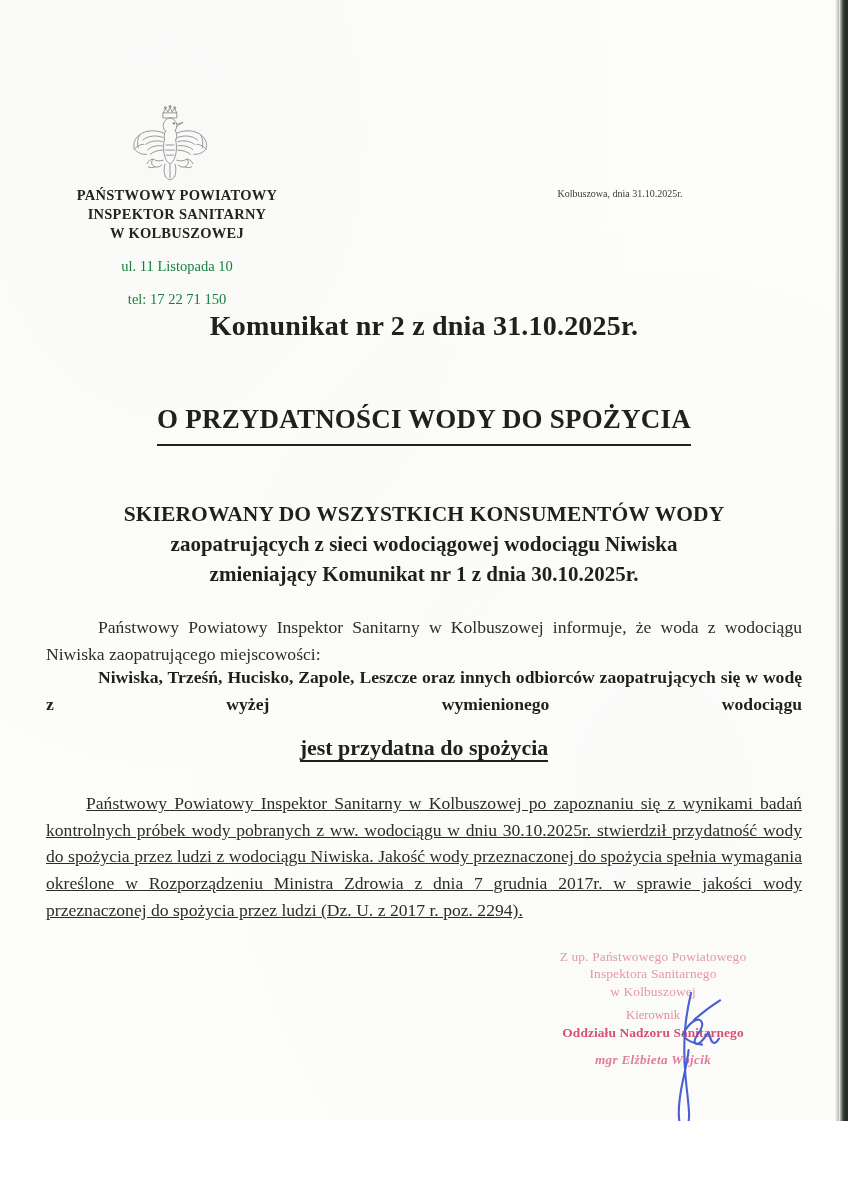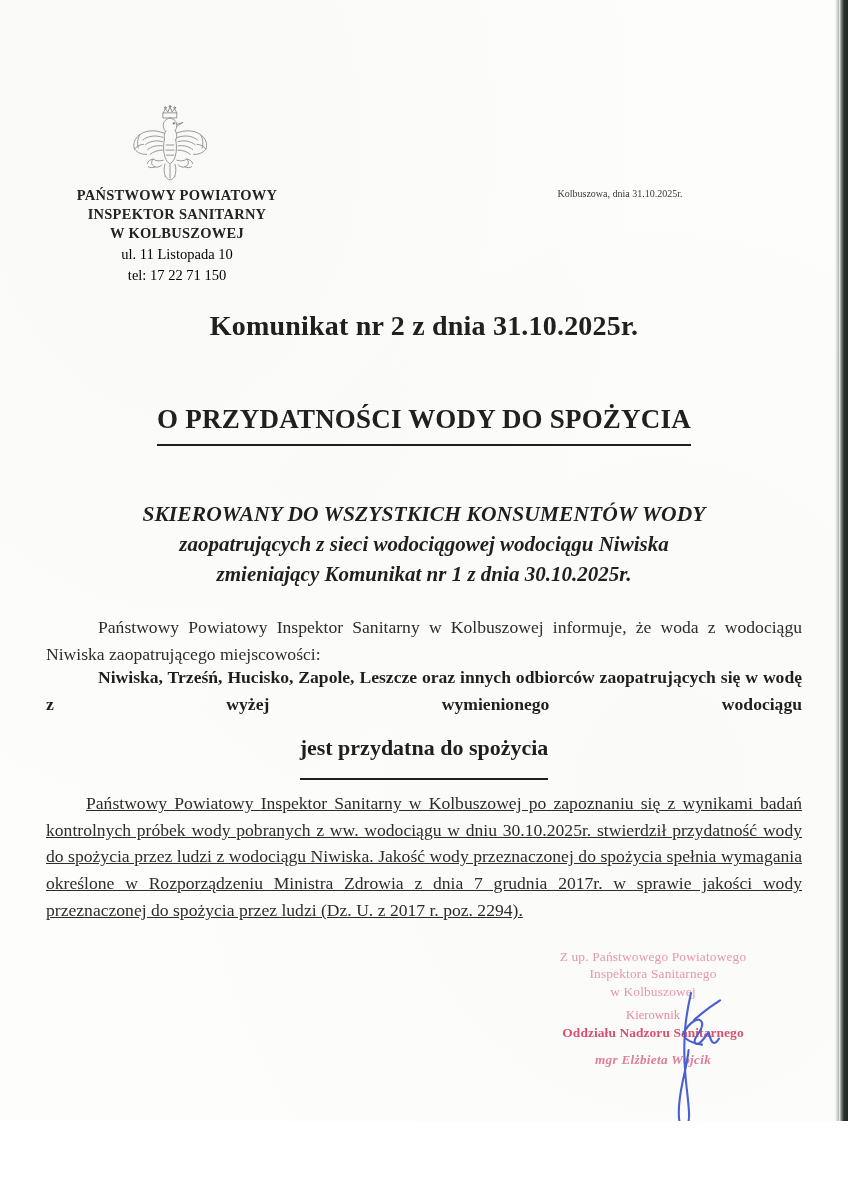--- a/index.html
+++ b/index.html
@@ -65,23 +65,23 @@
     line-height: 1.30;
   }
   .office-name {
     font-weight: bold;
     font-size: 14.5px;
     letter-spacing: 0.25px;
     color: #23231f;
   }
   .office-contact {
     font-size: 14.5px;
-    color: #000000;
+    color: #15803d;
     line-height: 1.32;
-    margin-top: 2px;
+    margin-top: 14px;
   }
 
   .place-date {
     position: absolute;
     left: 470px;
     top: 188px;
     width: 300px;
     text-align: center;
     font-size: 10px;
     color: #3a3a37;
@@ -120,21 +120,21 @@
     left: 46px;
     top: 502px;
     width: 756px;
     text-align: center;
     font-weight: bold;
     color: #1f1f1c;
   }
   .addressee .ln1 { font-size: 21.5px; letter-spacing: 0.1px; }
   .addressee .ln2,
   .addressee .ln3 { font-size: 21px; }
-  .addressee div { margin-bottom: 5px; font-style: italic; }
+  .addressee div { margin-bottom: 5px; }
 
   
   .body-block {
     position: absolute;
     left: 46px;
     width: 756px;
     font-size: 17.6px;
     line-height: 1.52;
     text-align: justify;
     text-justify: inter-word;
@@ -167,21 +167,21 @@
     left: 46px;
     top: 735px;
     width: 756px;
     text-align: center;
     font-weight: bold;
     font-size: 22px;
     color: #1f1f1c;
   }
   .verdict span {
     border-bottom: 2.2px solid #1f1f1c;
-    padding-bottom: 18px;
+    padding-bottom: 0;
   }
 
   .para-2 { top: 790px; text-decoration: underline; }
   .para-2 p { margin: 0; text-indent: 40px; }
 
   
   .stamp {
     position: absolute;
     left: 522px;
     top: 948px;

